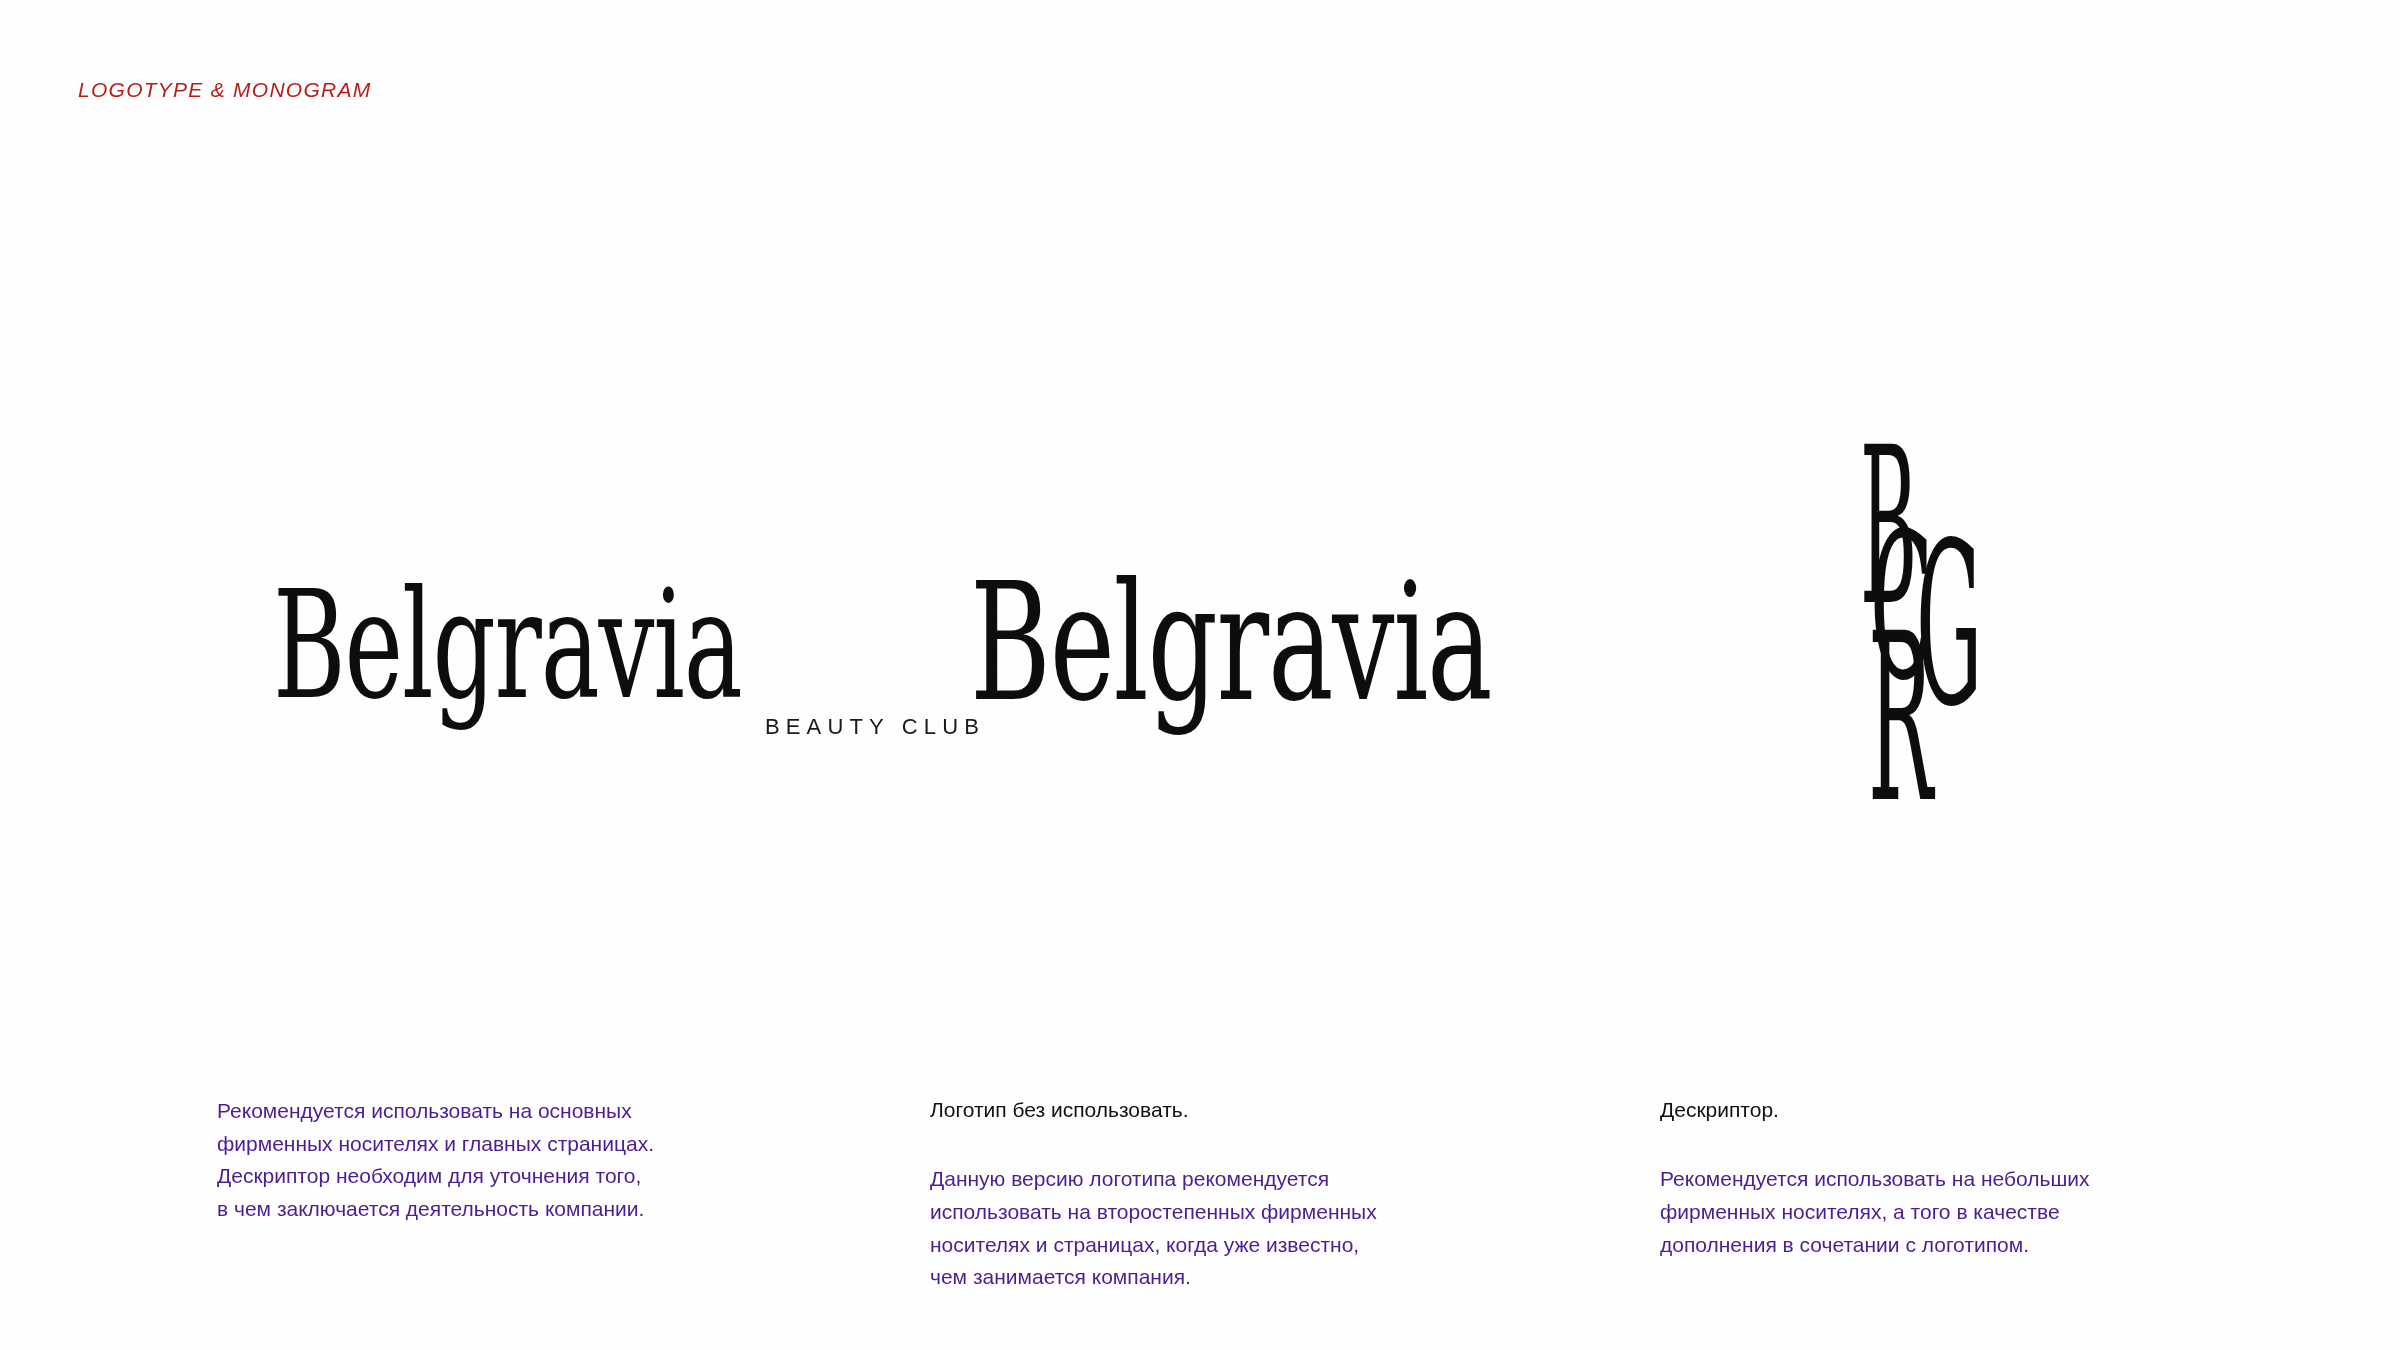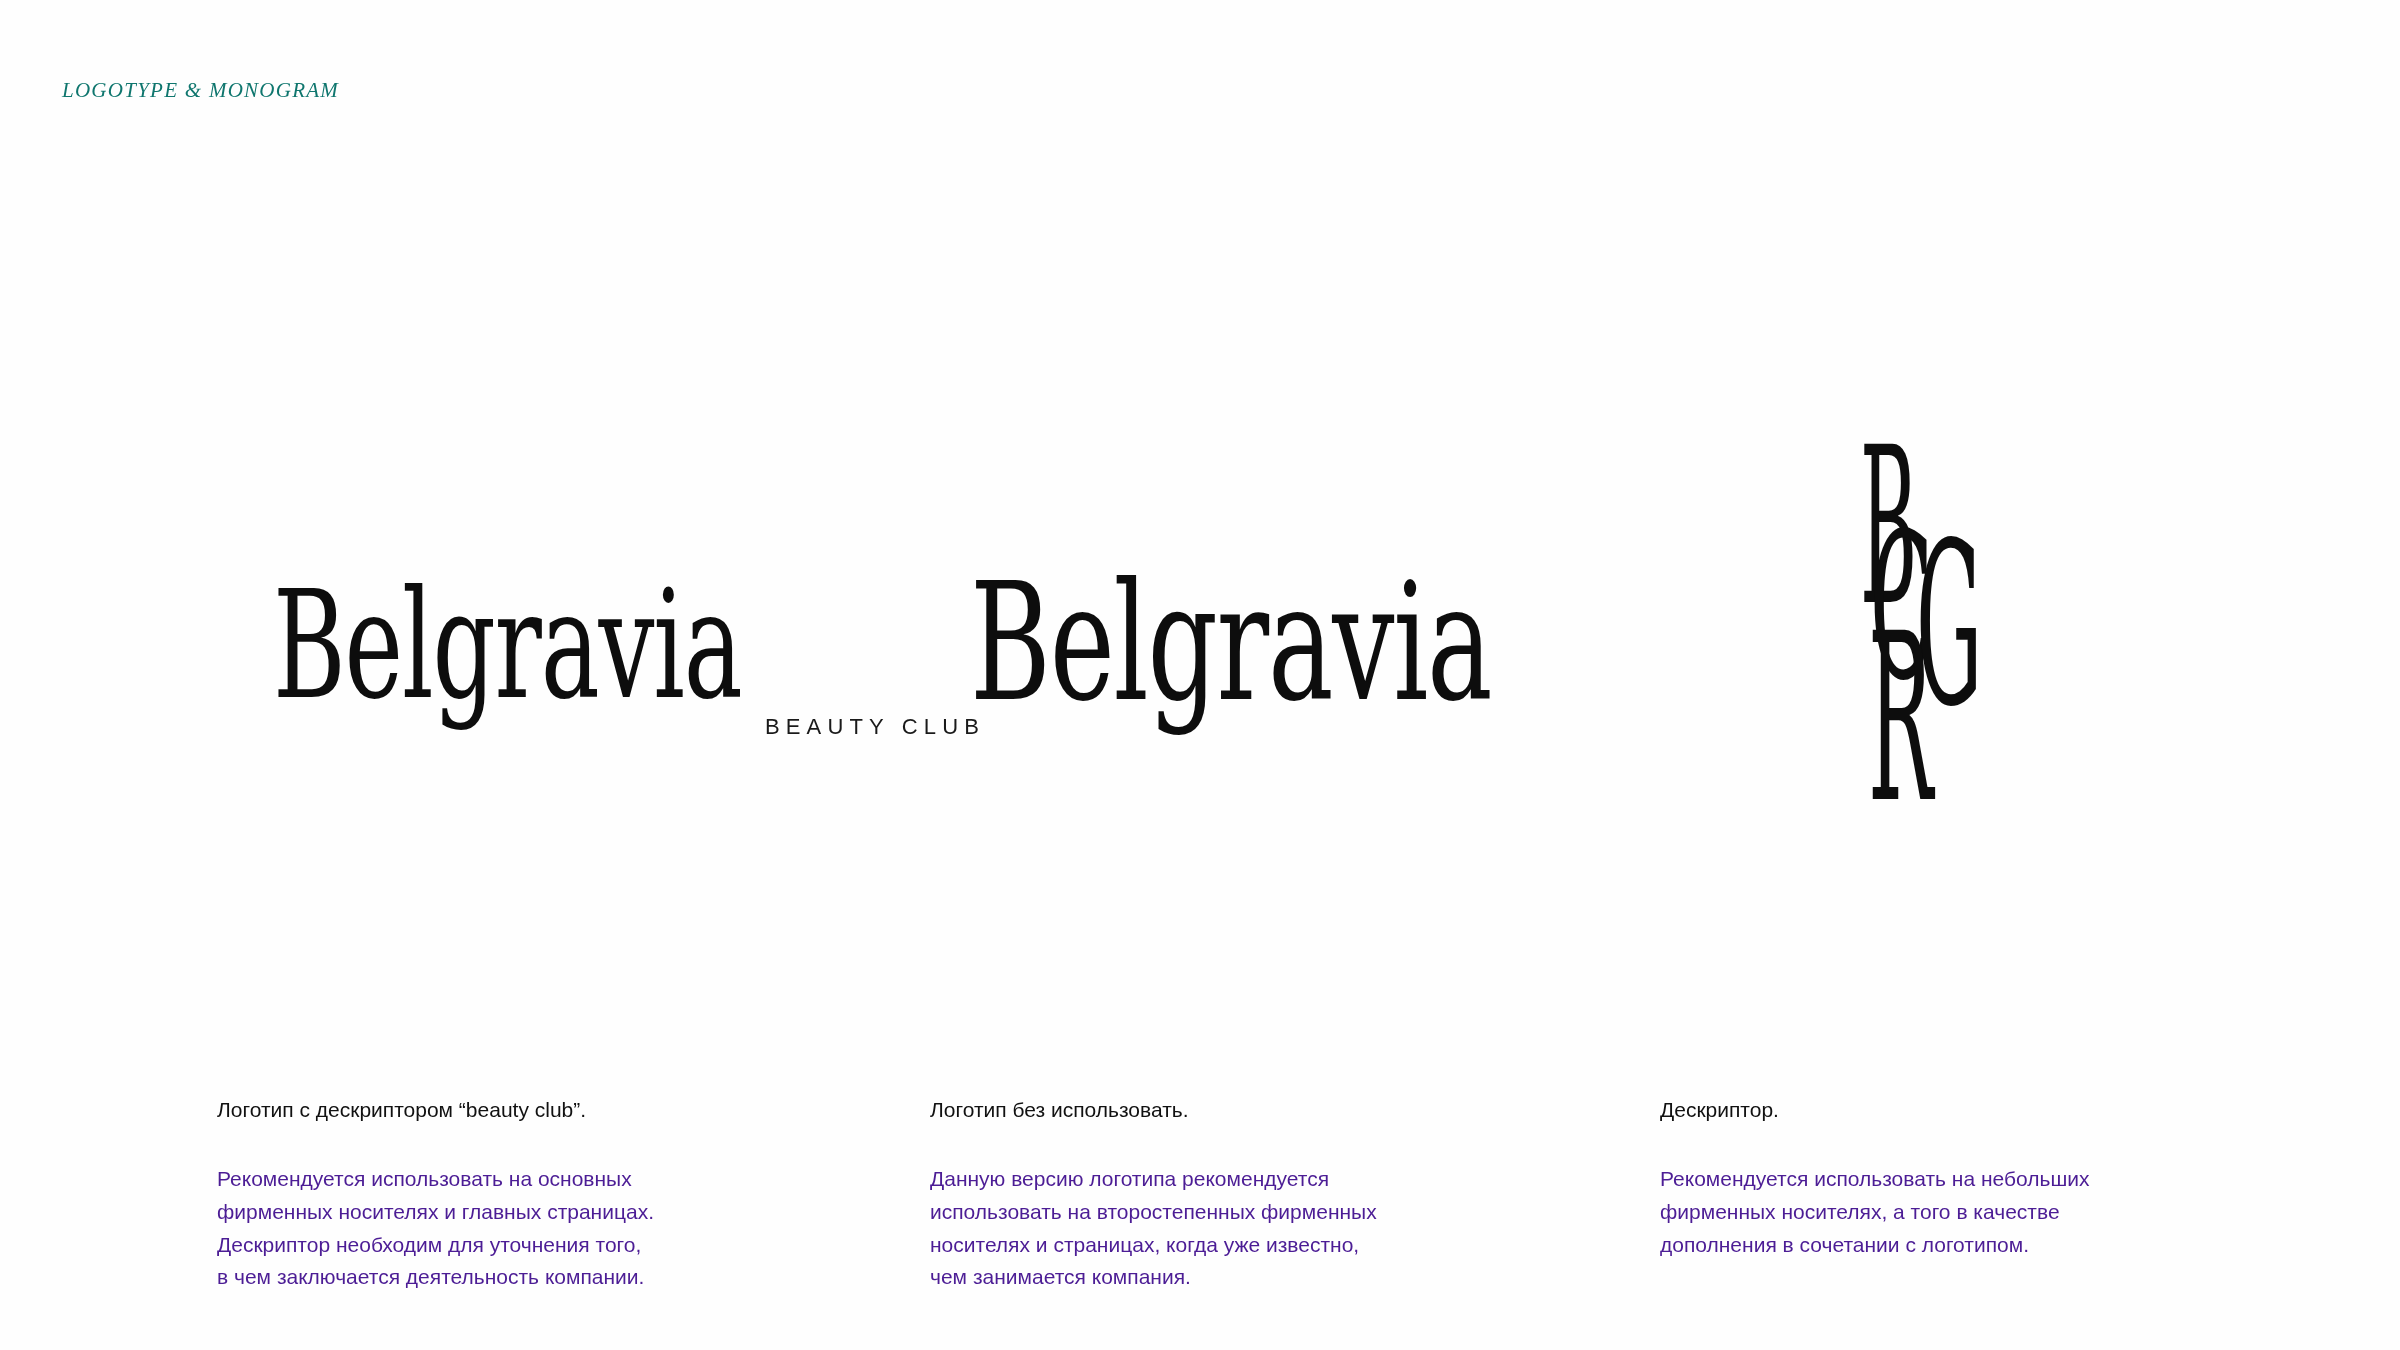--- a/index.html
+++ b/index.html
@@ -19,26 +19,26 @@
   #page {
     position: absolute;
     inset: 0;
     background: #fefefe;
   }
 
   
   .page-header {
     position: absolute;
     top: 78px;
-    left: 62px;
-    font-family: Liberation Serif, serif;
+    left: 78px;
+    font-family: Liberation Sans, sans-serif;
     font-style: italic;
     font-size: 21px;
     letter-spacing: 0.06em;
-    color: #0f766e;
+    color: #b91c1c;
     white-space: nowrap;
   }
 
   
   .columns {
     position: absolute;
     top: 0;
     left: 0;
     width: 2400px;
     height: 1071px;
@@ -187,21 +187,20 @@
   <div class="columns">
 
     <div class="column col-1">
       <div class="logo-zone">
         <div class="lockup-primary">
           <span class="logo-wordmark">Belgravia</span>
           <span class="descriptor">BEAUTY CLUB</span>
         </div>
       </div>
       <div class="caption-block">
-        <p class="caption-title">Логотип с дескриптором “beauty club”.</p>
         <p class="caption-body">Рекомендуется использовать на основных
 фирменных носителях и главных страницах.
 Дескриптор необходим для уточнения того,
 в чем заключается деятельность компании.</p>
       </div>
     </div>
 
     <div class="column col-2">
       <div class="logo-zone">
         <div class="lockup-plain">

